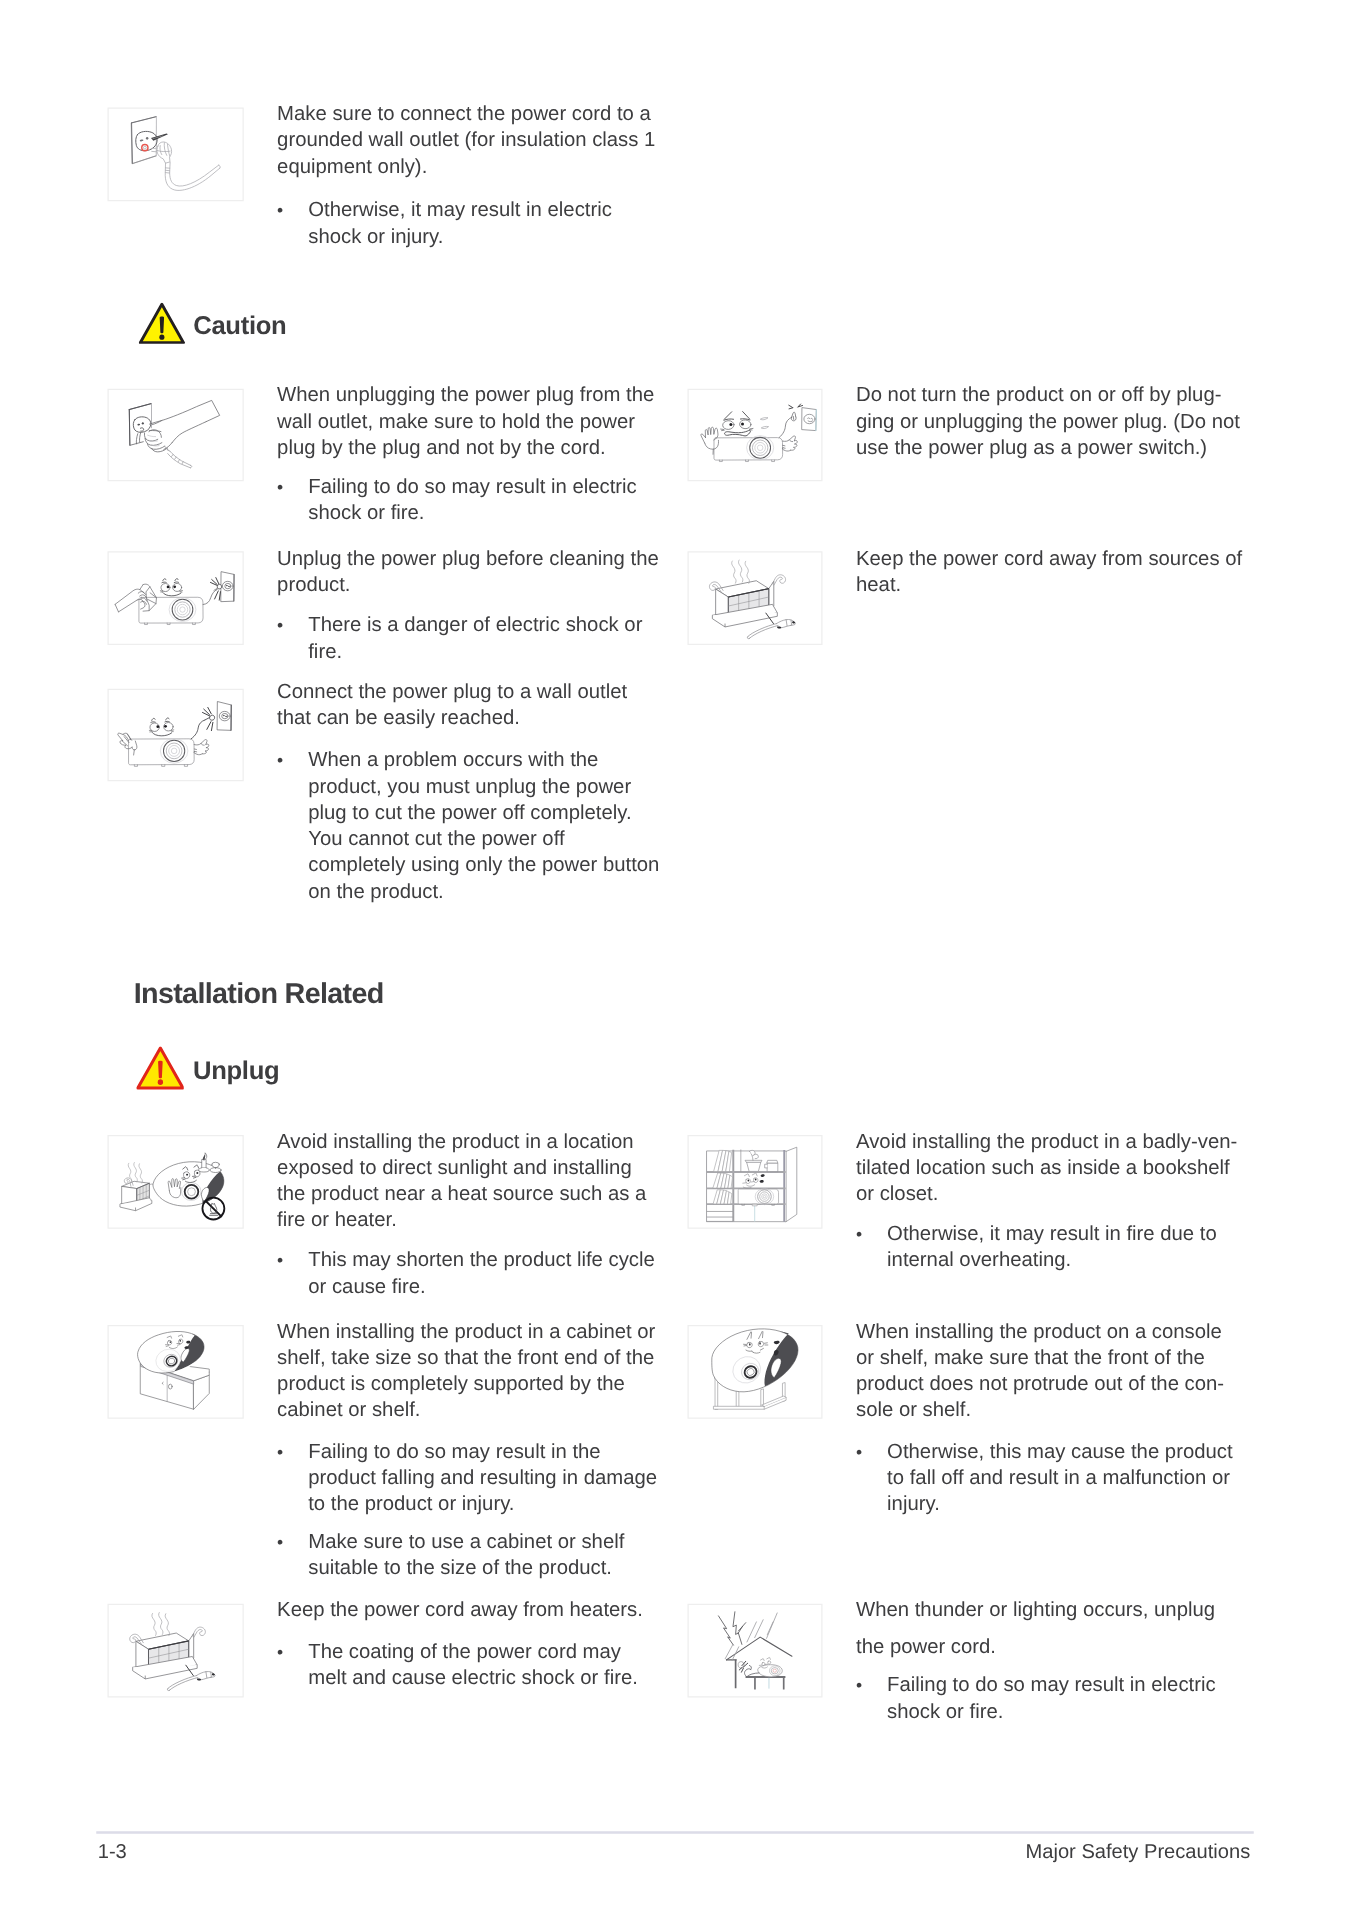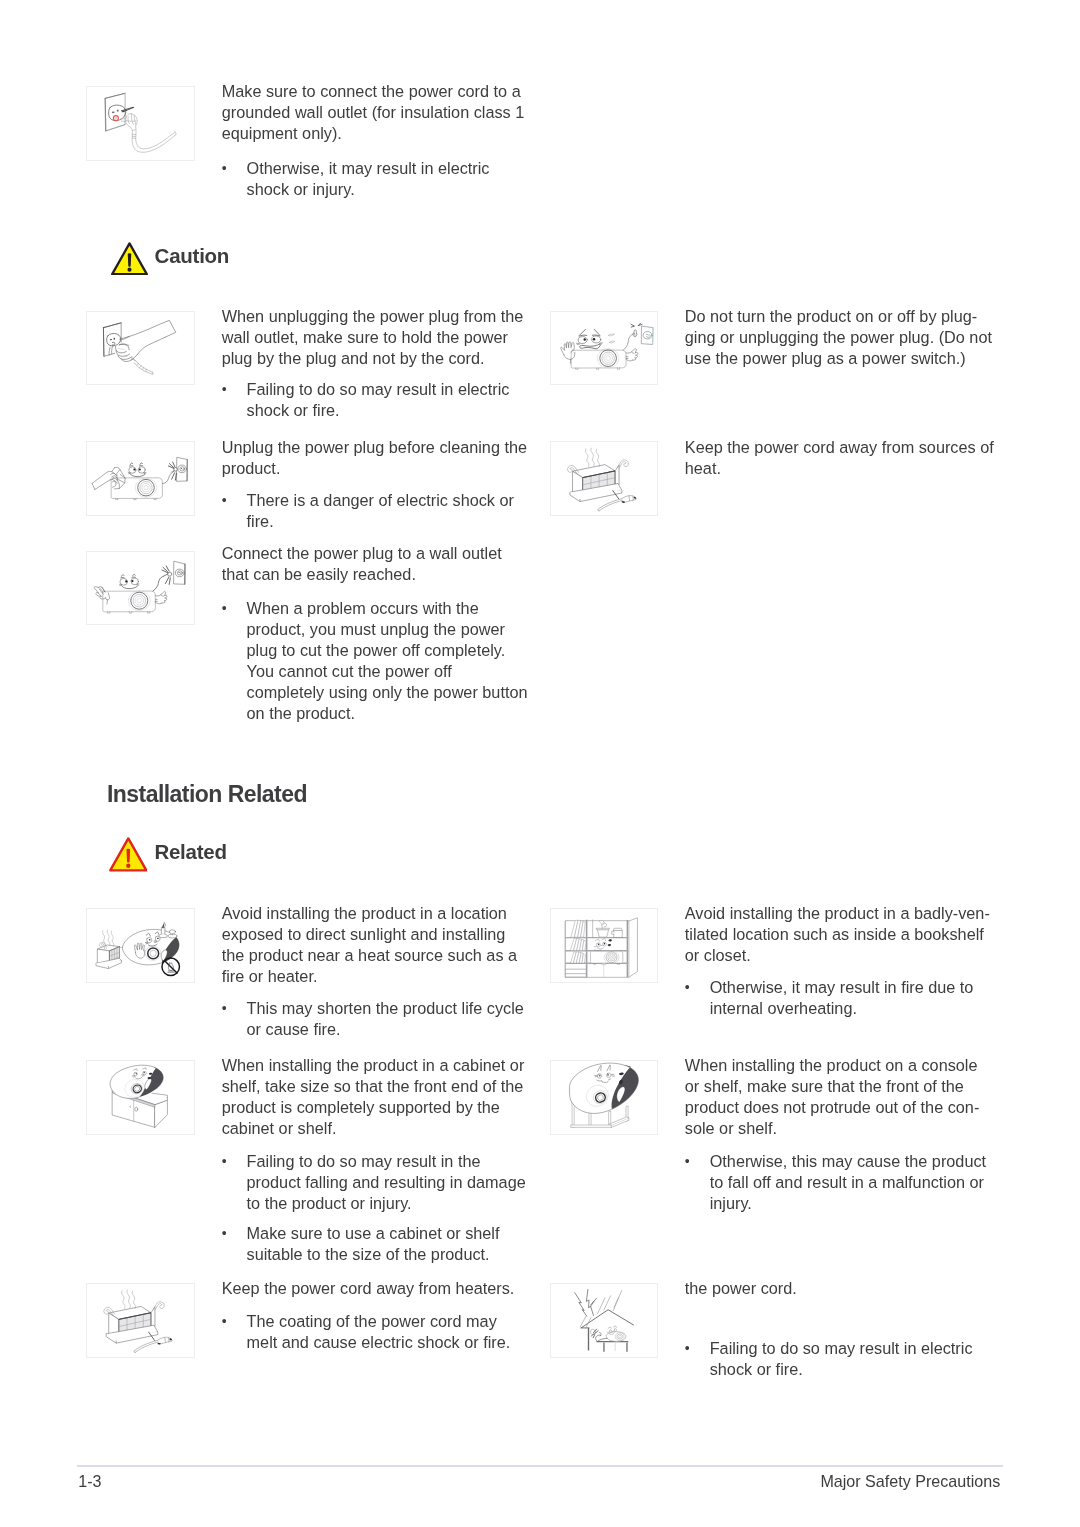--- a/index.html
+++ b/index.html
@@ -43,21 +43,21 @@
     position:absolute;
     font-size:23px;
     font-weight:bold;
     color:#3e3e40;
     letter-spacing:-0.55px;
     line-height:25px;
     margin-left:30px;
   }
   .alert {
     position:absolute;
-    display:flex; align-items:flex-start;
+    display:flex; align-items:center;
   }
   .alert .tri { width:37.0px; height:33.6px; display:block; position:relative; top:2px; }
   .alert .lbl {
     font-size:20.5px; font-weight:bold; color:#3d3d3f; margin-left:7.0px;
     letter-spacing:-0.25px; line-height:24px; position:relative; top:4px;
   }
   .alert .triw { width:38.6px; height:34.8px; position:relative; top:1px; }
   .footer-rule {
     position:absolute; left:77.2px; top:1465px; width:926px; height:1.6px;
     background:#dcdce8;
@@ -488,21 +488,21 @@
   </div>
 
   <div class="section-head" style="left:77.0px;top:782.2px">Installation Related</div>
 
   <div class="alert" style="left:108.8px;top:836.1px">
     <svg class="tri triw" viewBox="0 0 40 36" preserveAspectRatio="none">
       <path d="M20 1.5 L38.7 34.5 L1.3 34.5 Z" fill="#ffe800" stroke="#e1251b" stroke-width="2.5" stroke-linejoin="round"></path>
       <path d="M18.1 13.0 C18.1 11.8 21.9 11.8 21.9 13.0 L21.3 25.6 C21.3 26.7 18.7 26.7 18.7 25.6 Z" fill="#e1251b"></path>
       <ellipse cx="20" cy="29.7" rx="2.2" ry="2.3" fill="#e1251b"></ellipse>
     </svg>
-    <span class="lbl">Related</span>
+    <span class="lbl">Unplug</span>
   </div>
 
   <div class="fig" style="left:86px;top:907.5px;width:108.5px;height:75px">
       <svg viewBox="0 0 109 75">
         <defs>  
           <pattern id="gp7" width="1.6" height="1.6" patternUnits="userSpaceOnUse" patternTransform="rotate(-13)">    
             <path d="M0 0.8 H1.6" stroke="#9e9ea2" stroke-width="0.26" fill="none"></path>    
             <path d="M0.8 0 V1.6" stroke="#9e9ea2" stroke-width="0.26" fill="none"></path>  
           </pattern>
         </defs>
@@ -919,20 +919,21 @@
           <path d="M55.4 14.0 L47.6 30.6"></path>  
           <path d="M61.0 12.2 L54.0 27.0"></path>  
           <path d="M72.6 6.6 L63.8 27.6"></path>  
           <path d="M69.2 14.0 L64.4 24.6"></path>  
           <path d="M36.0 32.6 L29.6 44.4"></path>  
           <path d="M40.8 34.6 L35.2 46.0"></path>
         </g>
       </svg>
     </div>
   <div class="body-text" style="left:684.8px;top:1273.7px;width:312px;line-height:29px">
+      <span class="ln">When thunder or lighting occurs, unplug</span>
       <span class="ln">the power cord.</span>
     </div>
   <div class="bullet-row" style="left:684.8px;top:1338.4px;width:308px">
     <span class="dot">•</span>
     <span class="btext">
         <span class="ln">Failing to do so may result in electric</span>
         <span class="ln">shock or fire.</span>
       </span>
   </div>
 

